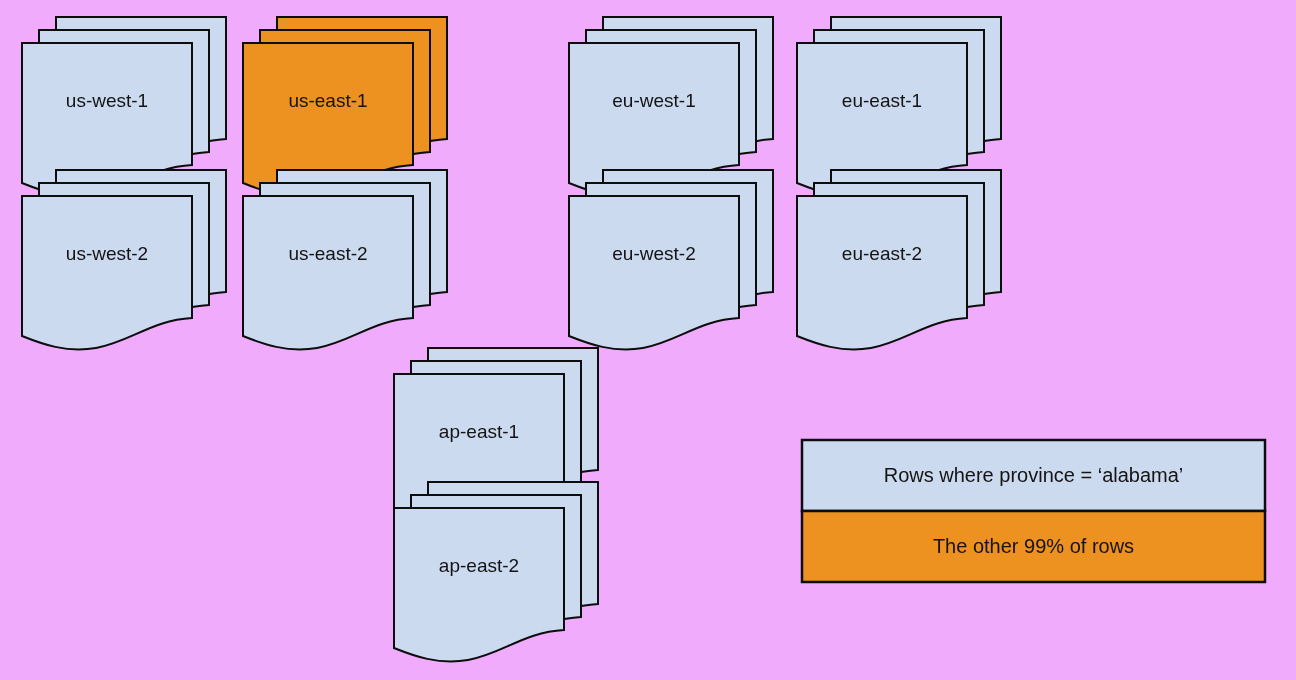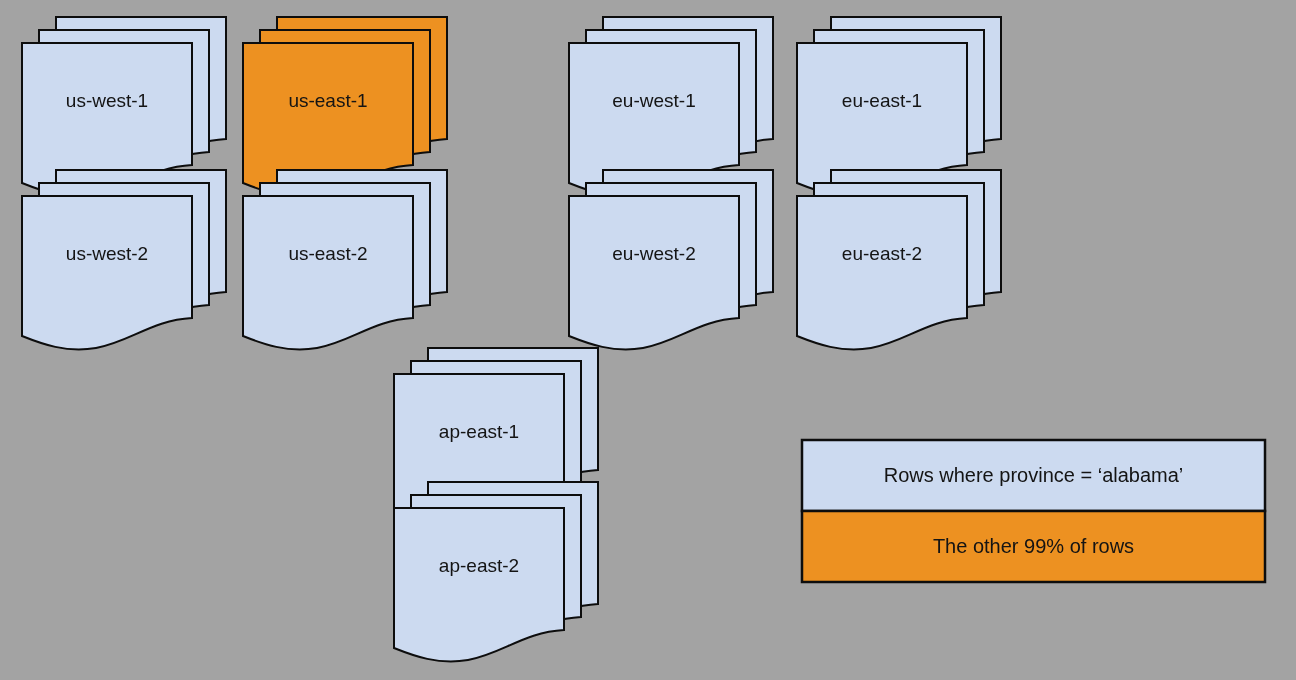--- a/index.html
+++ b/index.html
@@ -11,21 +11,21 @@
   body {
     width: 1296px;
     height: 680px;
     font-family: "Liberation Sans", sans-serif;
     overflow: hidden;
   }
   #canvas {
     position: relative;
     width: 1296px;
     height: 680px;
-    background: #a3a3a3;
+    background: #f0abfc;
   }
   .diagram-svg {
     position: absolute;
     left: 0;
     top: 0;
     width: 1296px;
     height: 680px;
   }
   .doc-shape {
     stroke: #0d0d0d;

